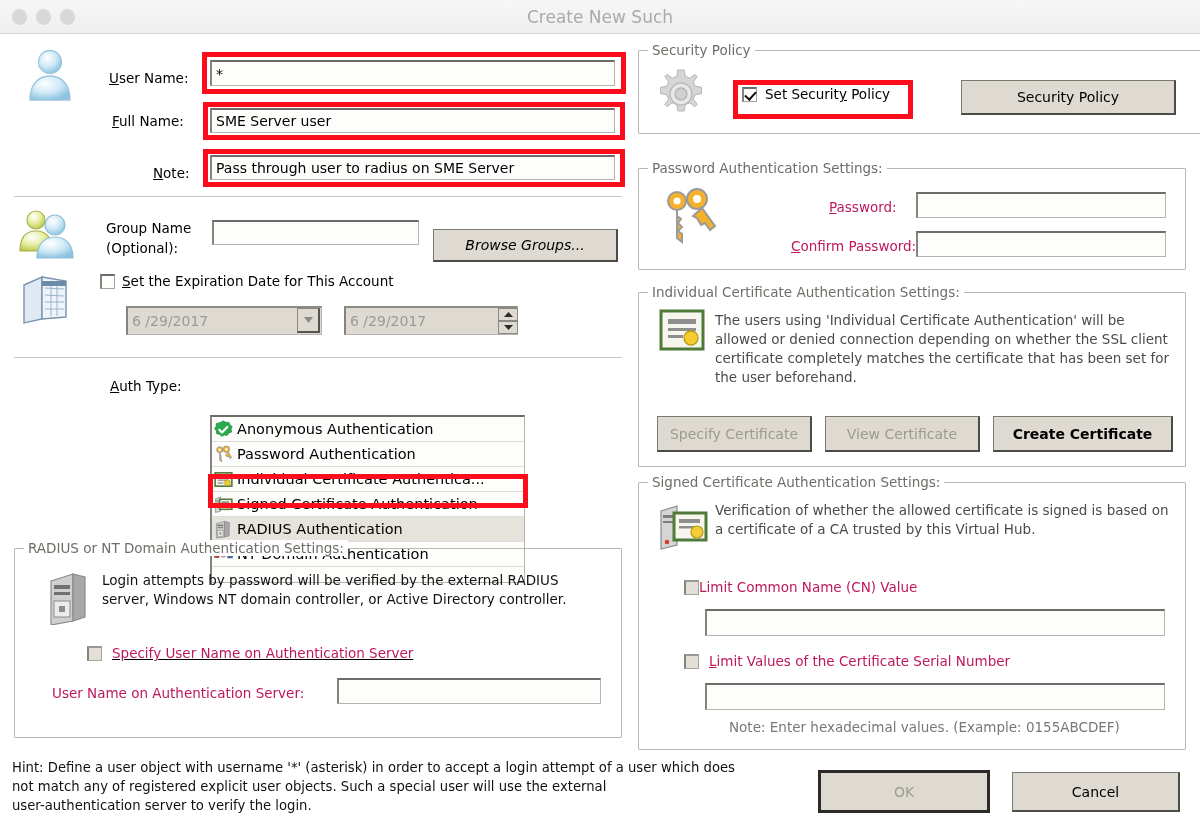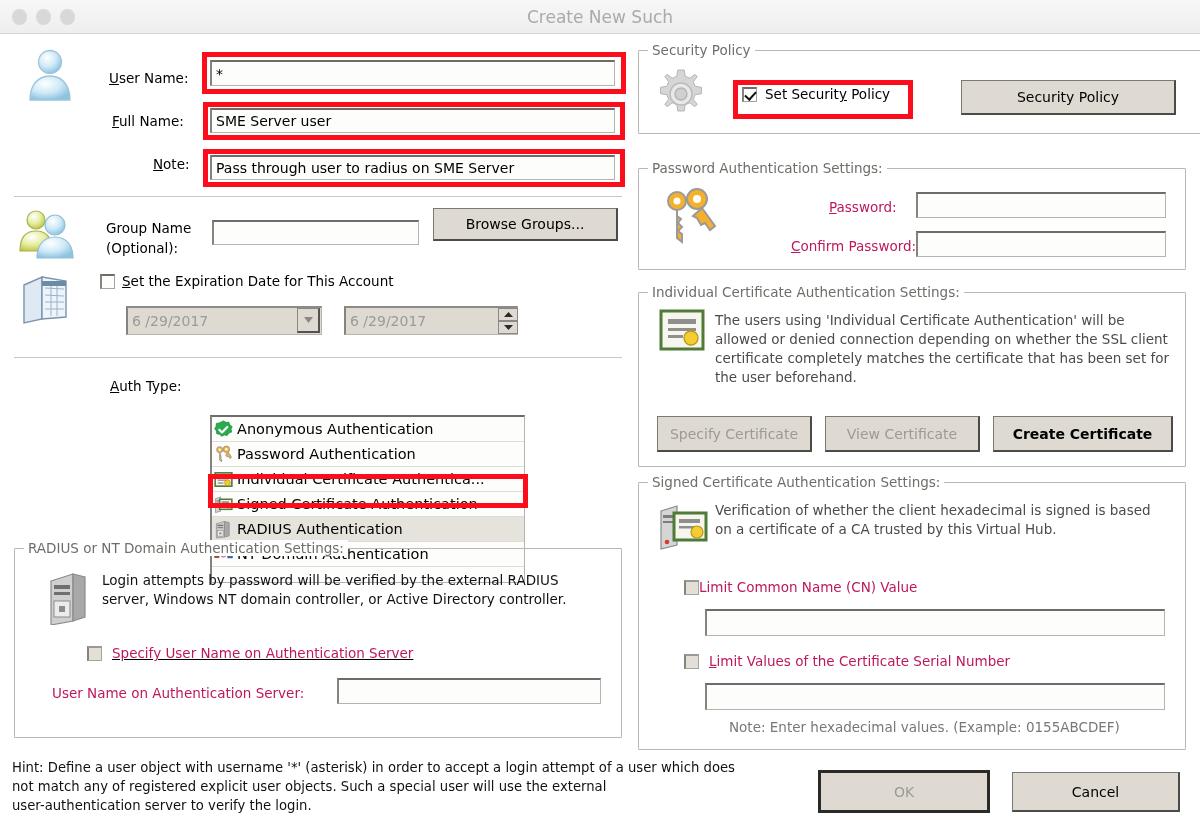--- a/index.html
+++ b/index.html
@@ -156,21 +156,21 @@
     <span>*</span>
   </div>
 <div class="redbox" style="left: 202px; top: 52px; width: 424px; height: 42px; border-color: rgb(252, 13, 27);"></div>
 
 <div class="lbl" style="position:absolute;left:112px;top:113px;"><u>F</u>ull Name:</div>
 <div class="tbox" style="left:210px;top:108px;width:405px;height:25px;position:absolute;">
     <span>SME Server user</span>
   </div>
 <div class="redbox" style="left: 203px; top: 102px; width: 422px; height: 38px; border-color: rgb(252, 13, 27);"></div>
 
-<div class="lbl" style="position:absolute;left:153px;top:156px;text-align:right;"><u>N</u>ote:</div>
+<div class="lbl" style="position:absolute;left:153px;top:165px;text-align:right;"><u>N</u>ote:</div>
 <div class="tbox" style="left:210px;top:155px;width:405px;height:25px;position:absolute;">
     <span>Pass through user to radius on SME Server</span>
   </div>
 <div class="redbox" style="left: 203px; top: 149px; width: 422px; height: 38px; border-color: rgb(252, 13, 27);"></div>
 
 <div class="hr" style="left:14px;top:196px;width:608px;"></div>
 
 <div style="position:absolute;left:18px;top:208px;">
 <svg width="62" height="52" viewBox="0 0 62 52">
   <defs>
@@ -190,21 +190,21 @@
   <circle cx="37" cy="17" r="10" fill="url(#gB)" stroke="#8fbfd8" stroke-width="1.2"></circle>
   <path d="M37 29 C49 29 55 38 55 50 L19 50 C19 38 25 29 37 29 Z" fill="url(#gB)" stroke="#8fbfd8" stroke-width="1.2"></path>
 </svg>
 </div>
 
 <div class="lbl" style="position:absolute;left:106px;top:220px;">Group Name</div>
 <div class="lbl" style="position:absolute;left:106px;top:240px;">(Optional):</div>
 <div class="tbox" style="left:212px;top:220px;width:207px;height:25px;position:absolute;">
     <span></span>
   </div>
-<div class="btn" style="position:absolute;left:433px;top:208px;width:185px;height:33px;">Browse Groups...</div>
+<div class="btn" style="position:absolute;left:433px;top:229px;width:185px;height:33px;font-style:italic;">Browse Groups...</div>
 
 <div style="position:absolute;left:18px;top:273px;">
 <svg width="54" height="52" viewBox="0 0 54 52">
   <path d="M6 12 L24 4 L24 46 L6 50 Z" fill="#dfe9f3" stroke="#7b93ad" stroke-width="1.4"></path>
   <path d="M24 4 L48 8 L48 44 L24 46 Z" fill="#eef4fa" stroke="#7b93ad" stroke-width="1.4"></path>
   <g stroke="#9ab3cb" stroke-width="1">
     <line x1="27" y1="15" x2="46" y2="16"></line>
         <line x1="27" y1="22" x2="46" y2="23"></line>
     <line x1="27" y1="29" x2="46" y2="29"></line>
         <line x1="27" y1="36" x2="46" y2="36"></line>
@@ -438,21 +438,21 @@
       <rect x="6" y="14" width="11" height="3" fill="#7d7d7d"></rect>
       <rect x="6" y="20" width="11" height="2" fill="#7d7d7d"></rect>
       <circle cx="10" cy="41" r="2.3" fill="#d83a2b"></circle>
       <rect x="17" y="12" width="32" height="27" fill="#f6f6ee" stroke="#4f7a38" stroke-width="3"></rect>
       <rect x="22" y="18" width="21" height="4" fill="#8f8f8f"></rect>
       <rect x="22" y="25" width="21" height="2.5" fill="#8f8f8f"></rect>
       <circle cx="40" cy="31" r="6" fill="#f5cd33" stroke="#b89b15" stroke-width="1.2"></circle>
     </svg>
   </div>
 
-  <div class="para" style="position:absolute;left:76px;top:18px;width:455px;">Verification of whether the client hexadecimal is signed is based on a certificate of a CA trusted by this Virtual Hub.</div>
+  <div class="para" style="position:absolute;left:76px;top:18px;width:455px;">Verification of whether the allowed certificate is signed is based on a certificate of a CA trusted by this Virtual Hub.</div>
 
   <div style="position:absolute;left:45px;top:96px;display:flex;align-items:center;">
     <span class="chk dim"></span>
     <span class="lbl dim">Limit Common Name (CN) Value</span>
   </div>
   <div class="tbox" style="position:absolute;left:66px;top:126px;width:460px;height:27px;">
       <span></span>
     </div>
 
   <div style="position:absolute;left:45px;top:170px;display:flex;align-items:center;gap:10px;">

